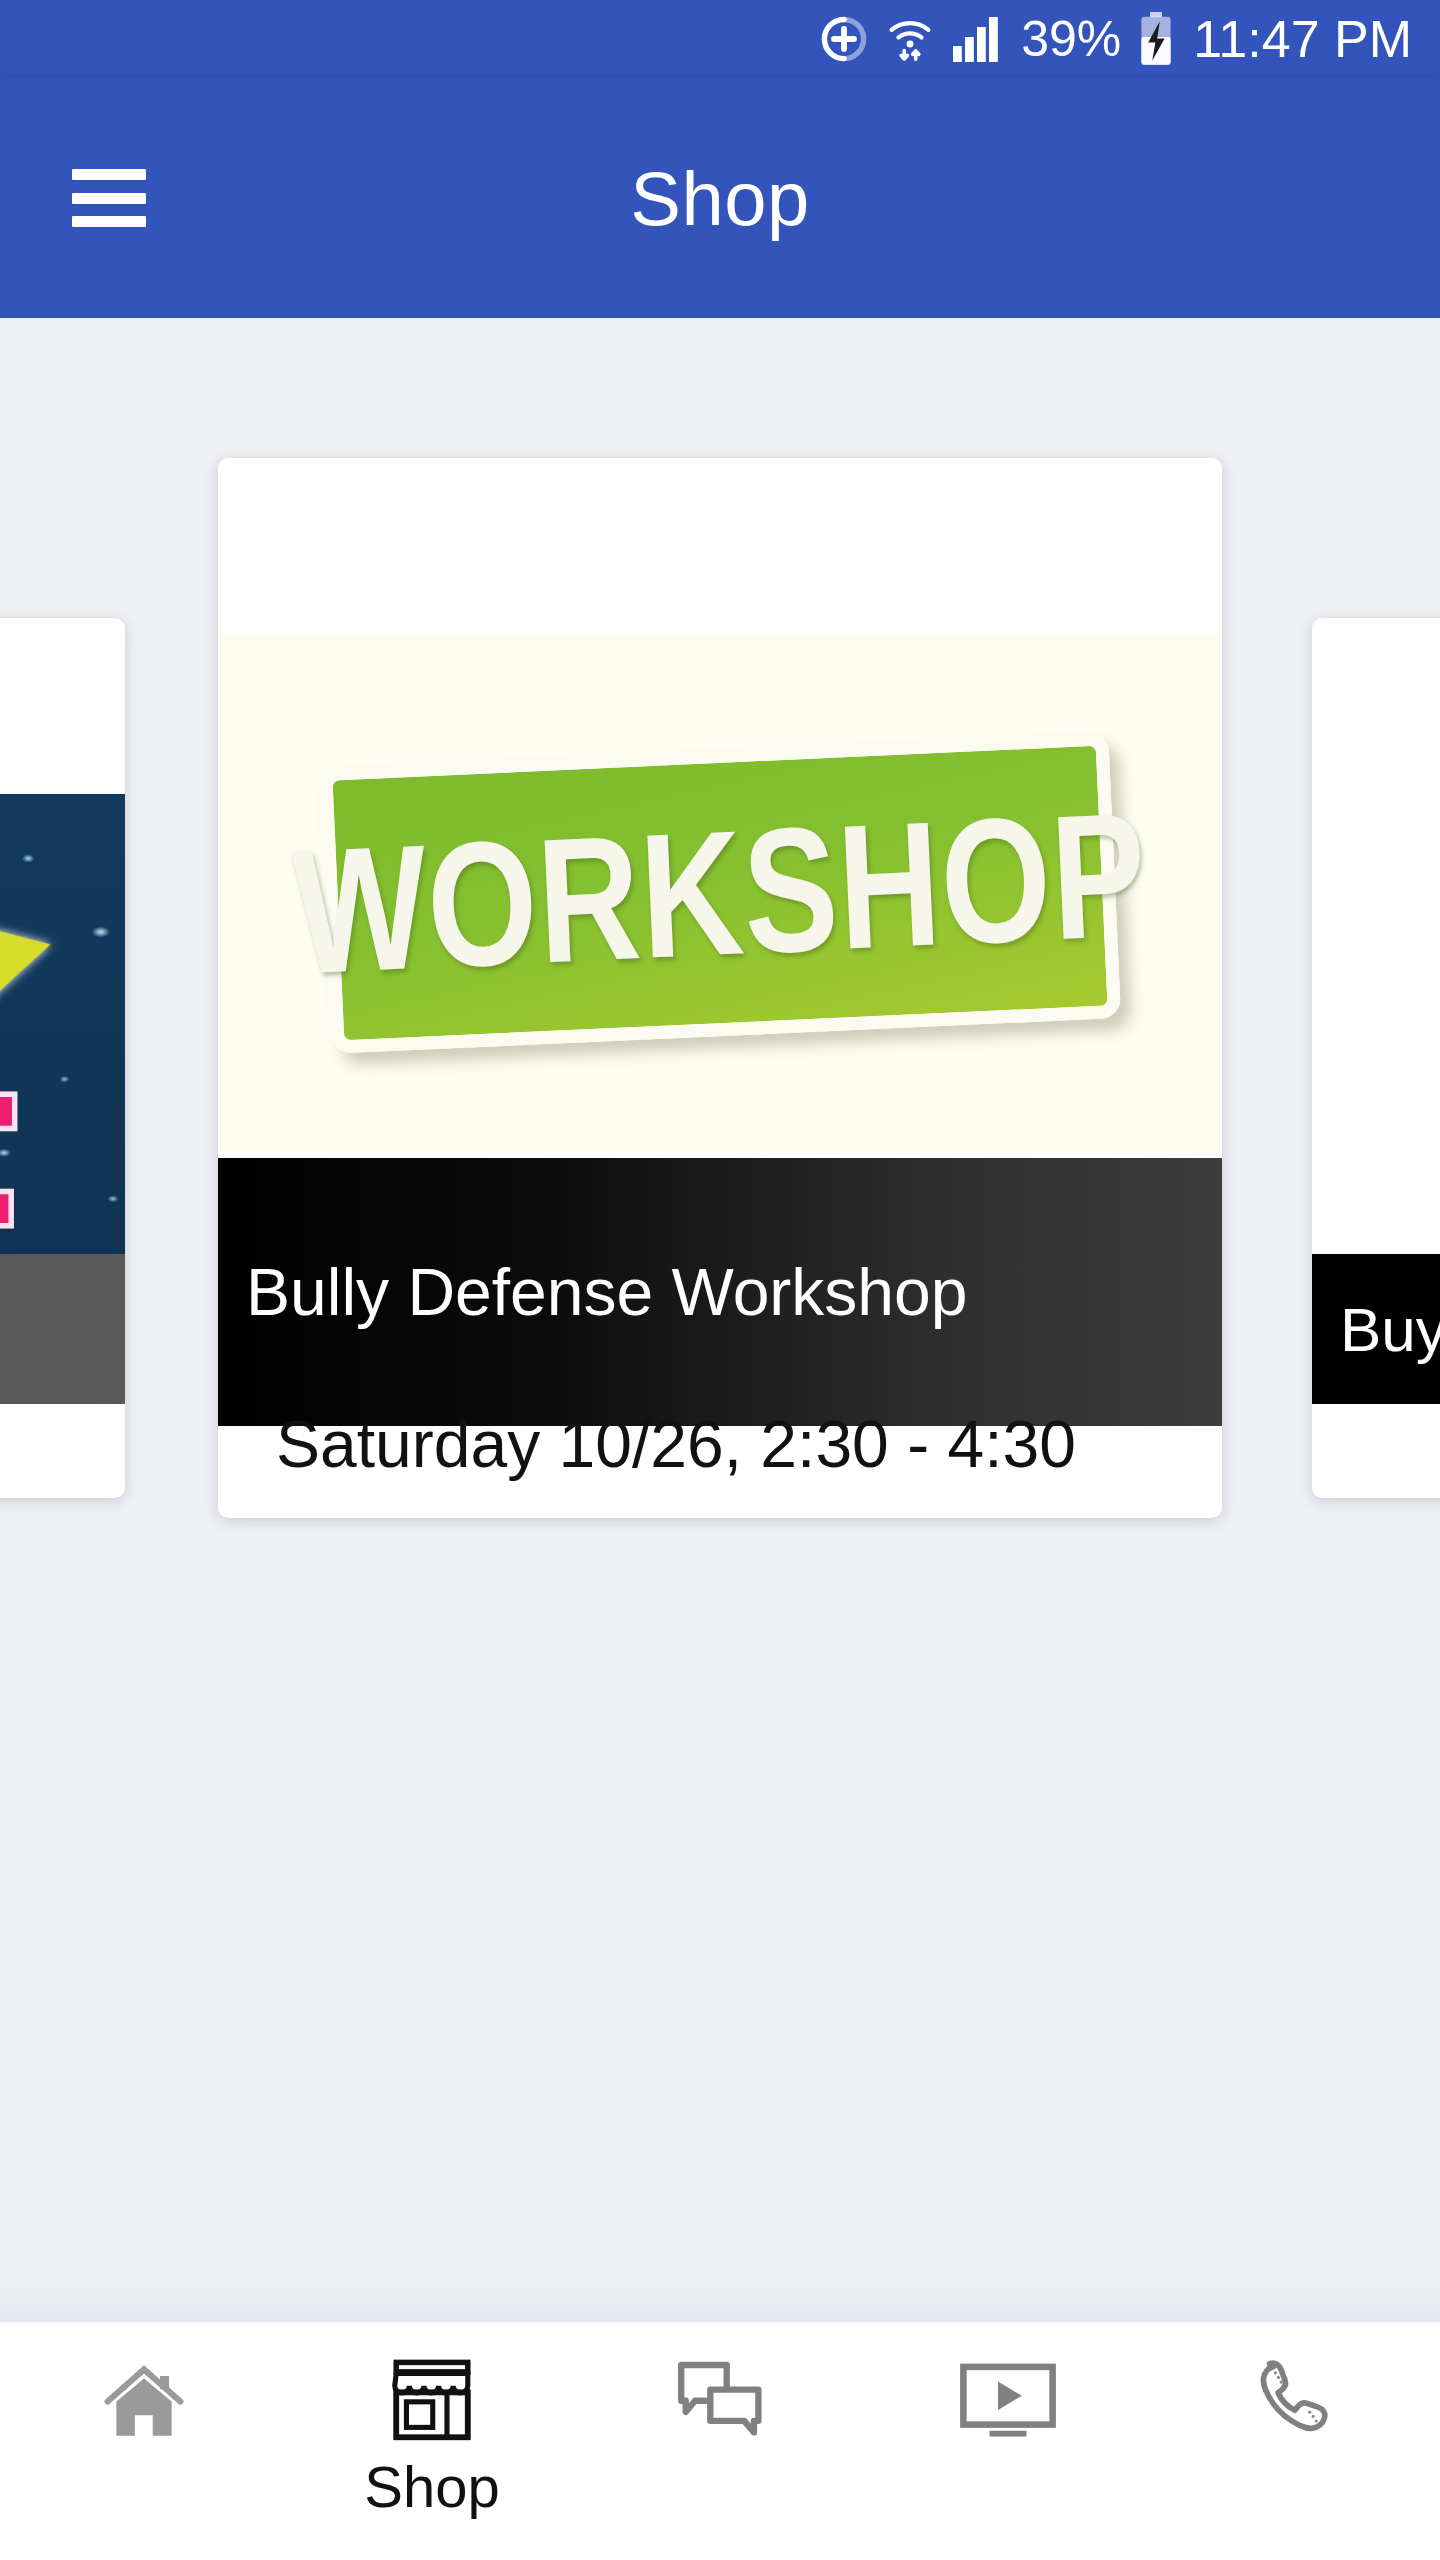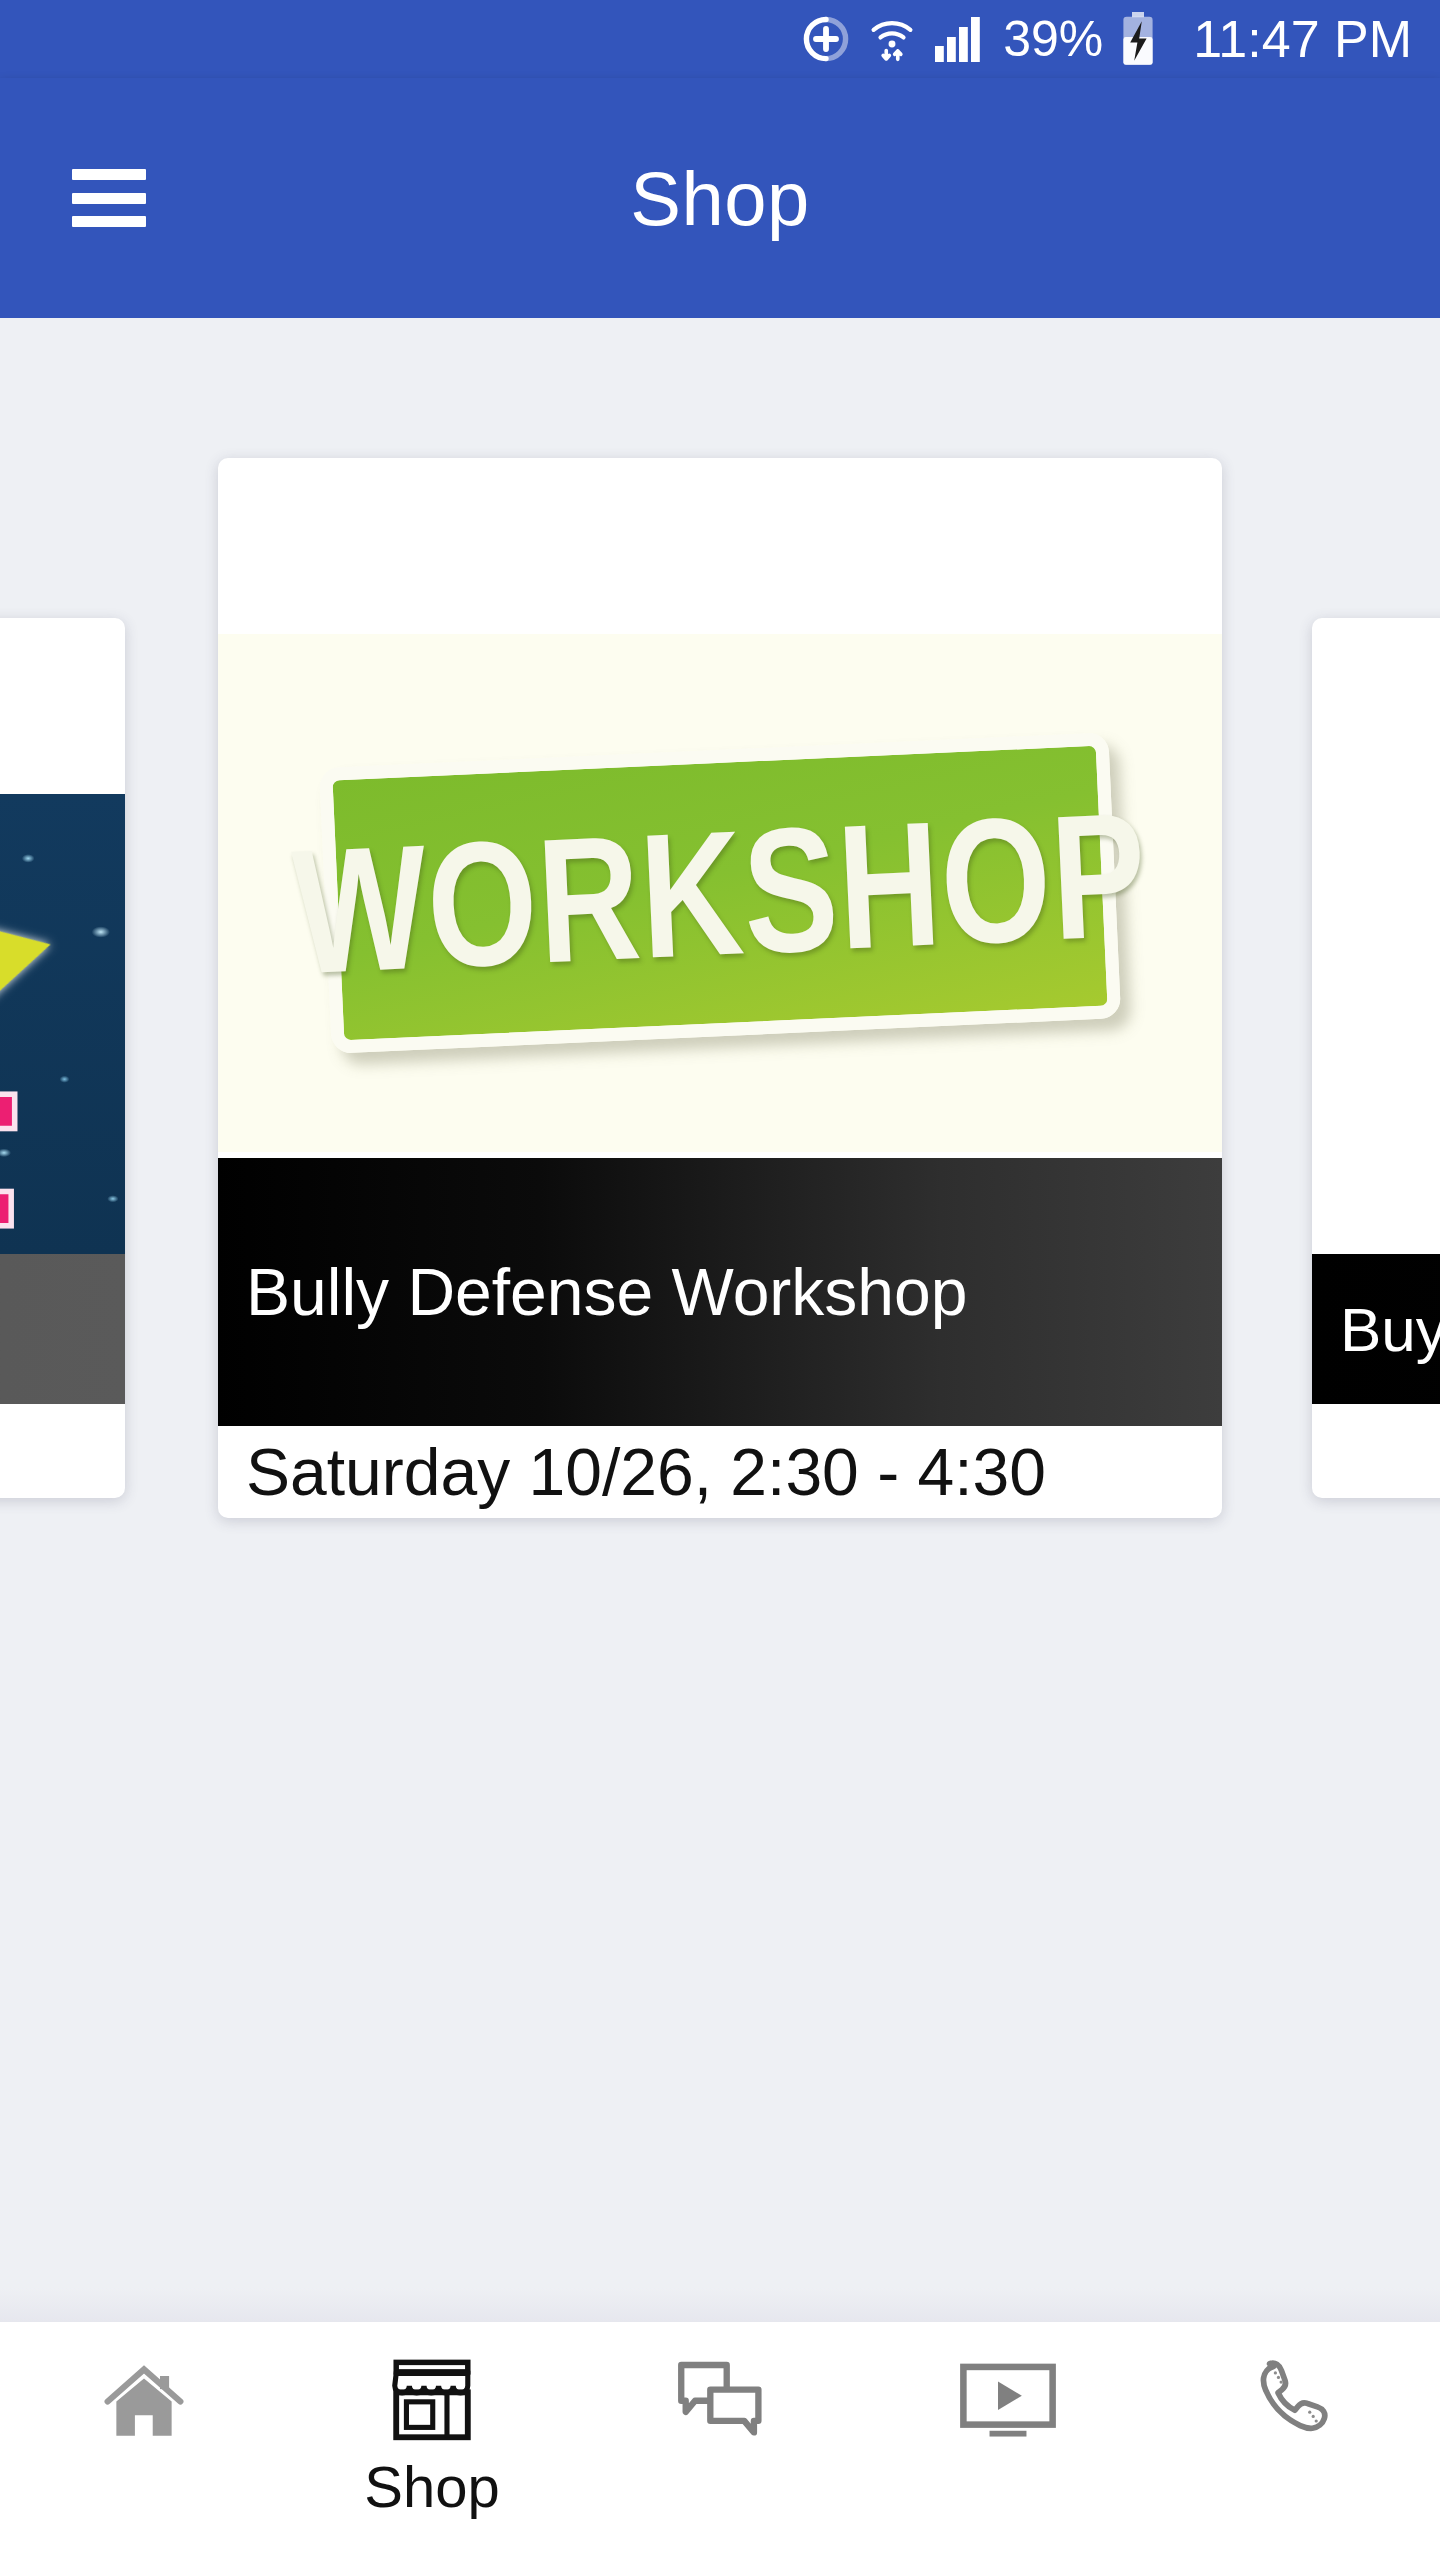--- a/index.html
+++ b/index.html
@@ -11,21 +11,21 @@
   #app { position:relative; width:1440px; height:2560px; }
 
   
   .statusbar{
     position:absolute; left:0; top:0; width:1440px; height:78px;
     background:#3355bb; display:flex; align-items:center;
     justify-content:flex-end; padding-right:28px; gap:18px;
   }
   .sb-item{display:flex;align-items:center;}
   .sb-text{color:#fff;font-size:50px;letter-spacing:0px;line-height:1;}
-  .sb-time{color:#fff;font-size:52px;line-height:1;margin-left:20px;}
+  .sb-time{color:#fff;font-size:52px;line-height:1;margin-left:2px;}
 
   
   .appbar{
     position:absolute; left:0; top:78px; width:1440px; height:240px;
     background:#3355bb;
     box-shadow:0 4px 10px rgba(0,0,0,.22);
   }
   .hamburger{
     position:absolute; left:72px; top:50%; transform:translateY(-50%);
     width:74px; height:58px; display:flex; flex-direction:column;
@@ -97,21 +97,21 @@
   .title-strip-main{ top:700px; }
   .title-strip-text{
     color:#ffffff; font-size:66px; font-weight:400;
     padding-left:28px; letter-spacing:0px; white-space:nowrap;
   }
 
   .subtitle{
     position:absolute; left:28px; font-size:66px; color:#111111;
     font-weight:400; white-space:nowrap;
   }
-  .subtitle-main{ top:976px; }
+  .subtitle-main{ top:948px;margin-left:30px; }
 
   
   .media-left{ top:176px; height:460px; background:#12395c; }
   .starfield{
     position:absolute; inset:0;
     background:
       radial-gradient(ellipse 9px 6px at 92% 14%, #9fd8ef 0%, rgba(159,216,239,0) 70%),
       radial-gradient(ellipse 13px 8px at 98% 30%, #bfe6f6 0%, rgba(191,230,246,0) 70%),
       radial-gradient(ellipse 8px 5px at 86% 45%, #8fcce8 0%, rgba(143,204,232,0) 70%),
       radial-gradient(ellipse 7px 5px at 95% 62%, #7fc0e0 0%, rgba(127,192,224,0) 70%),

